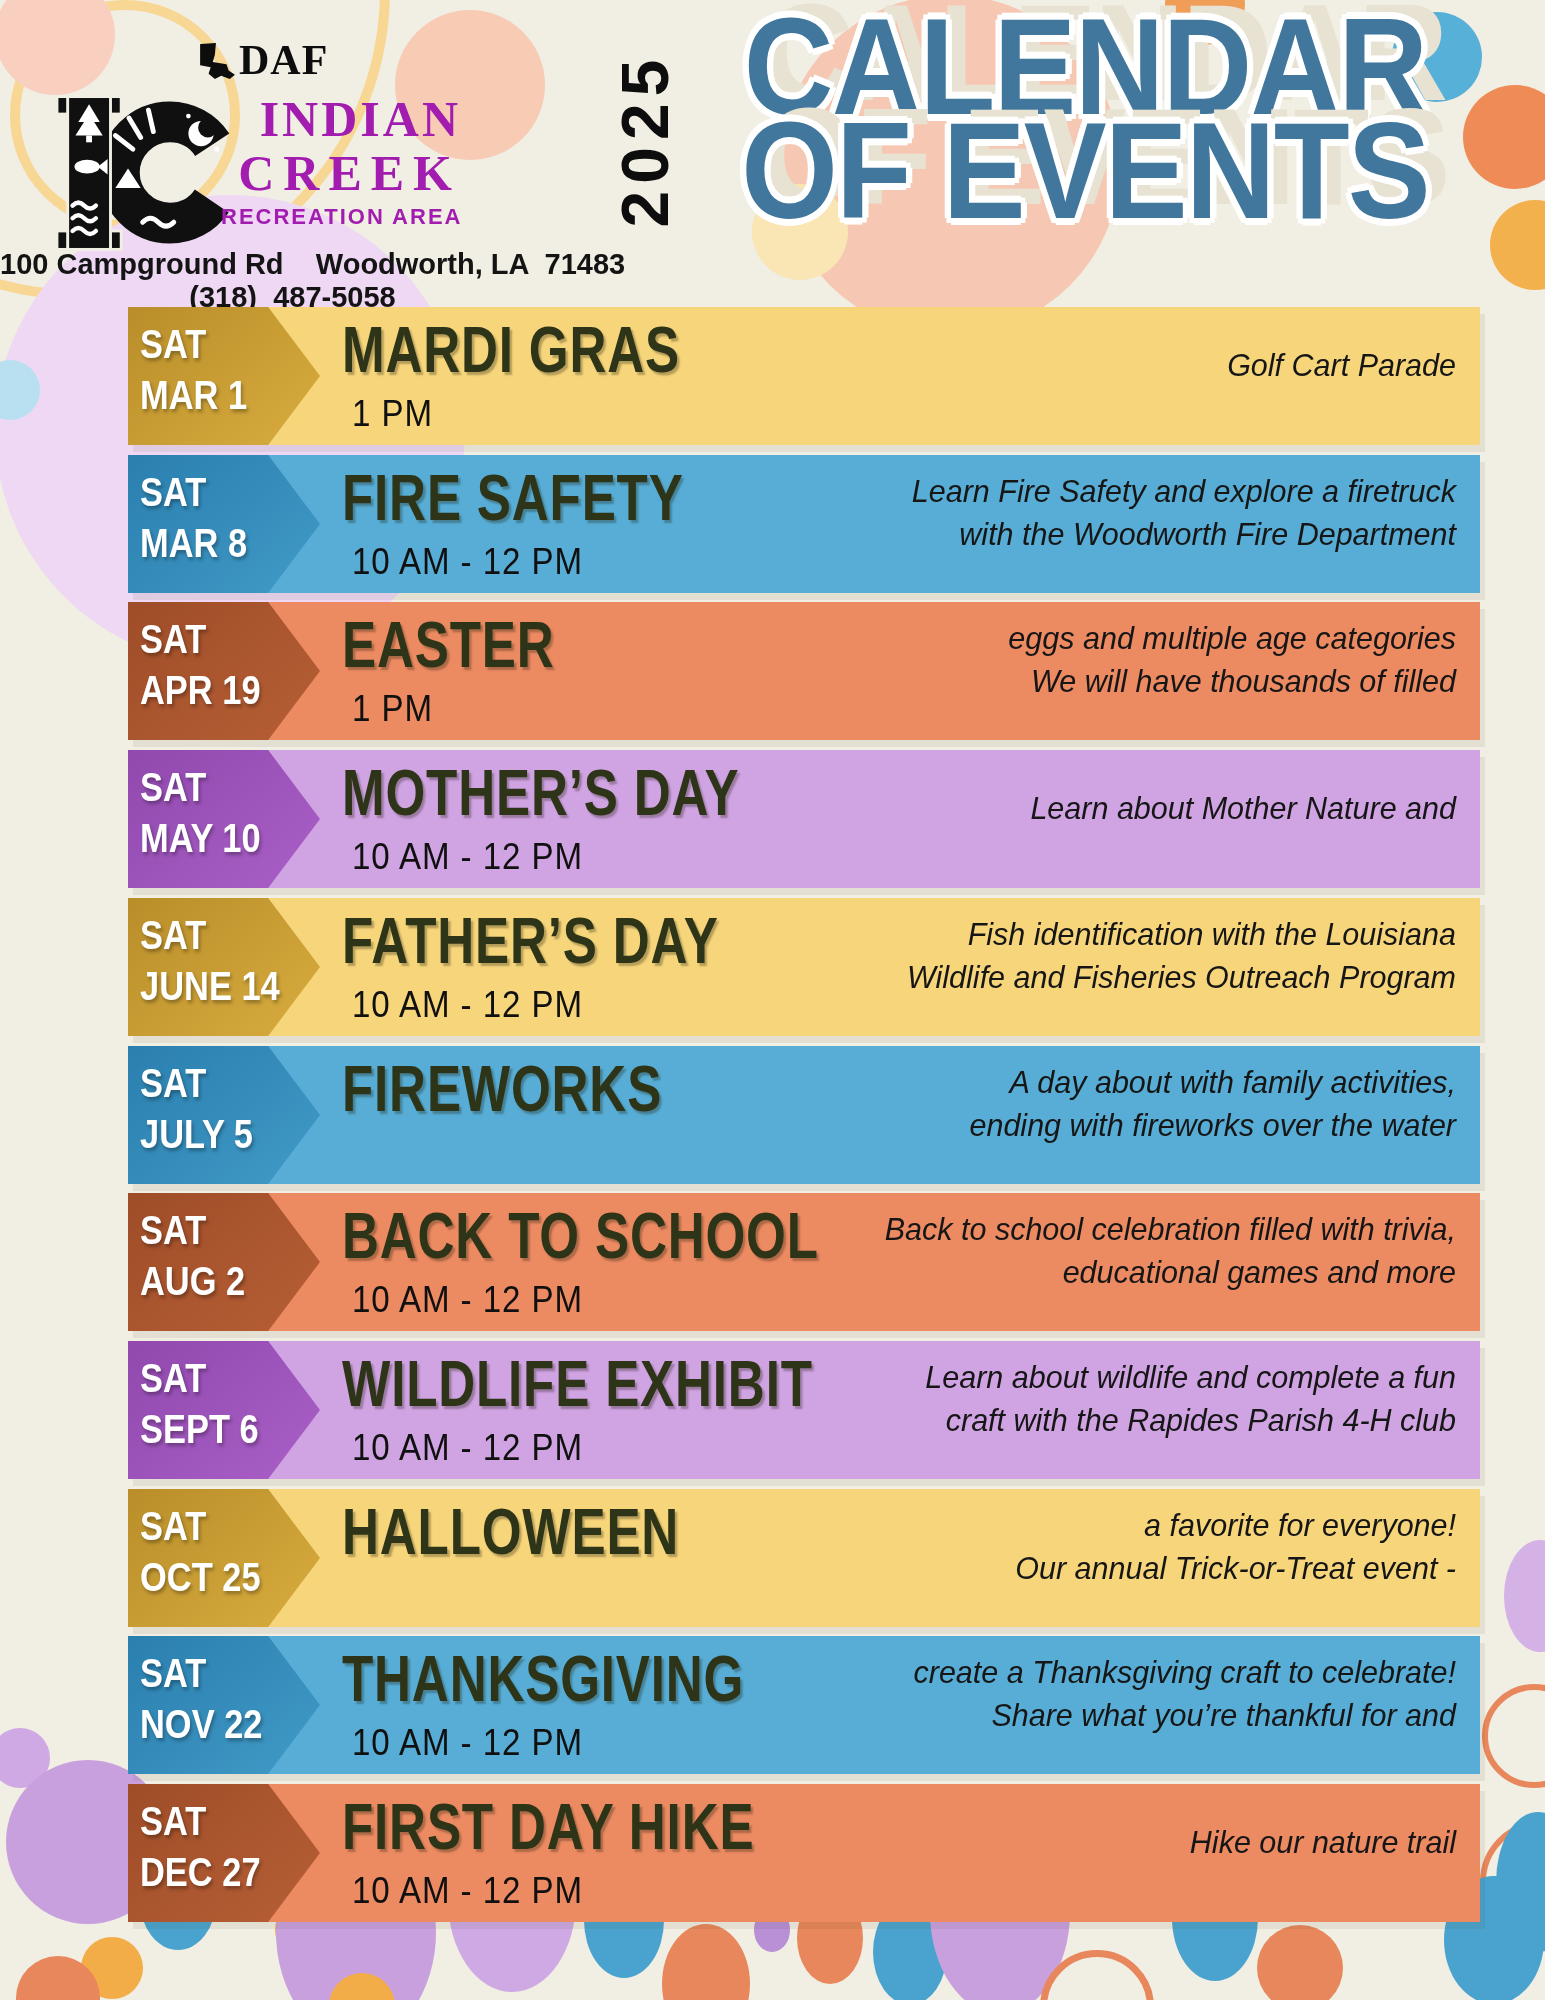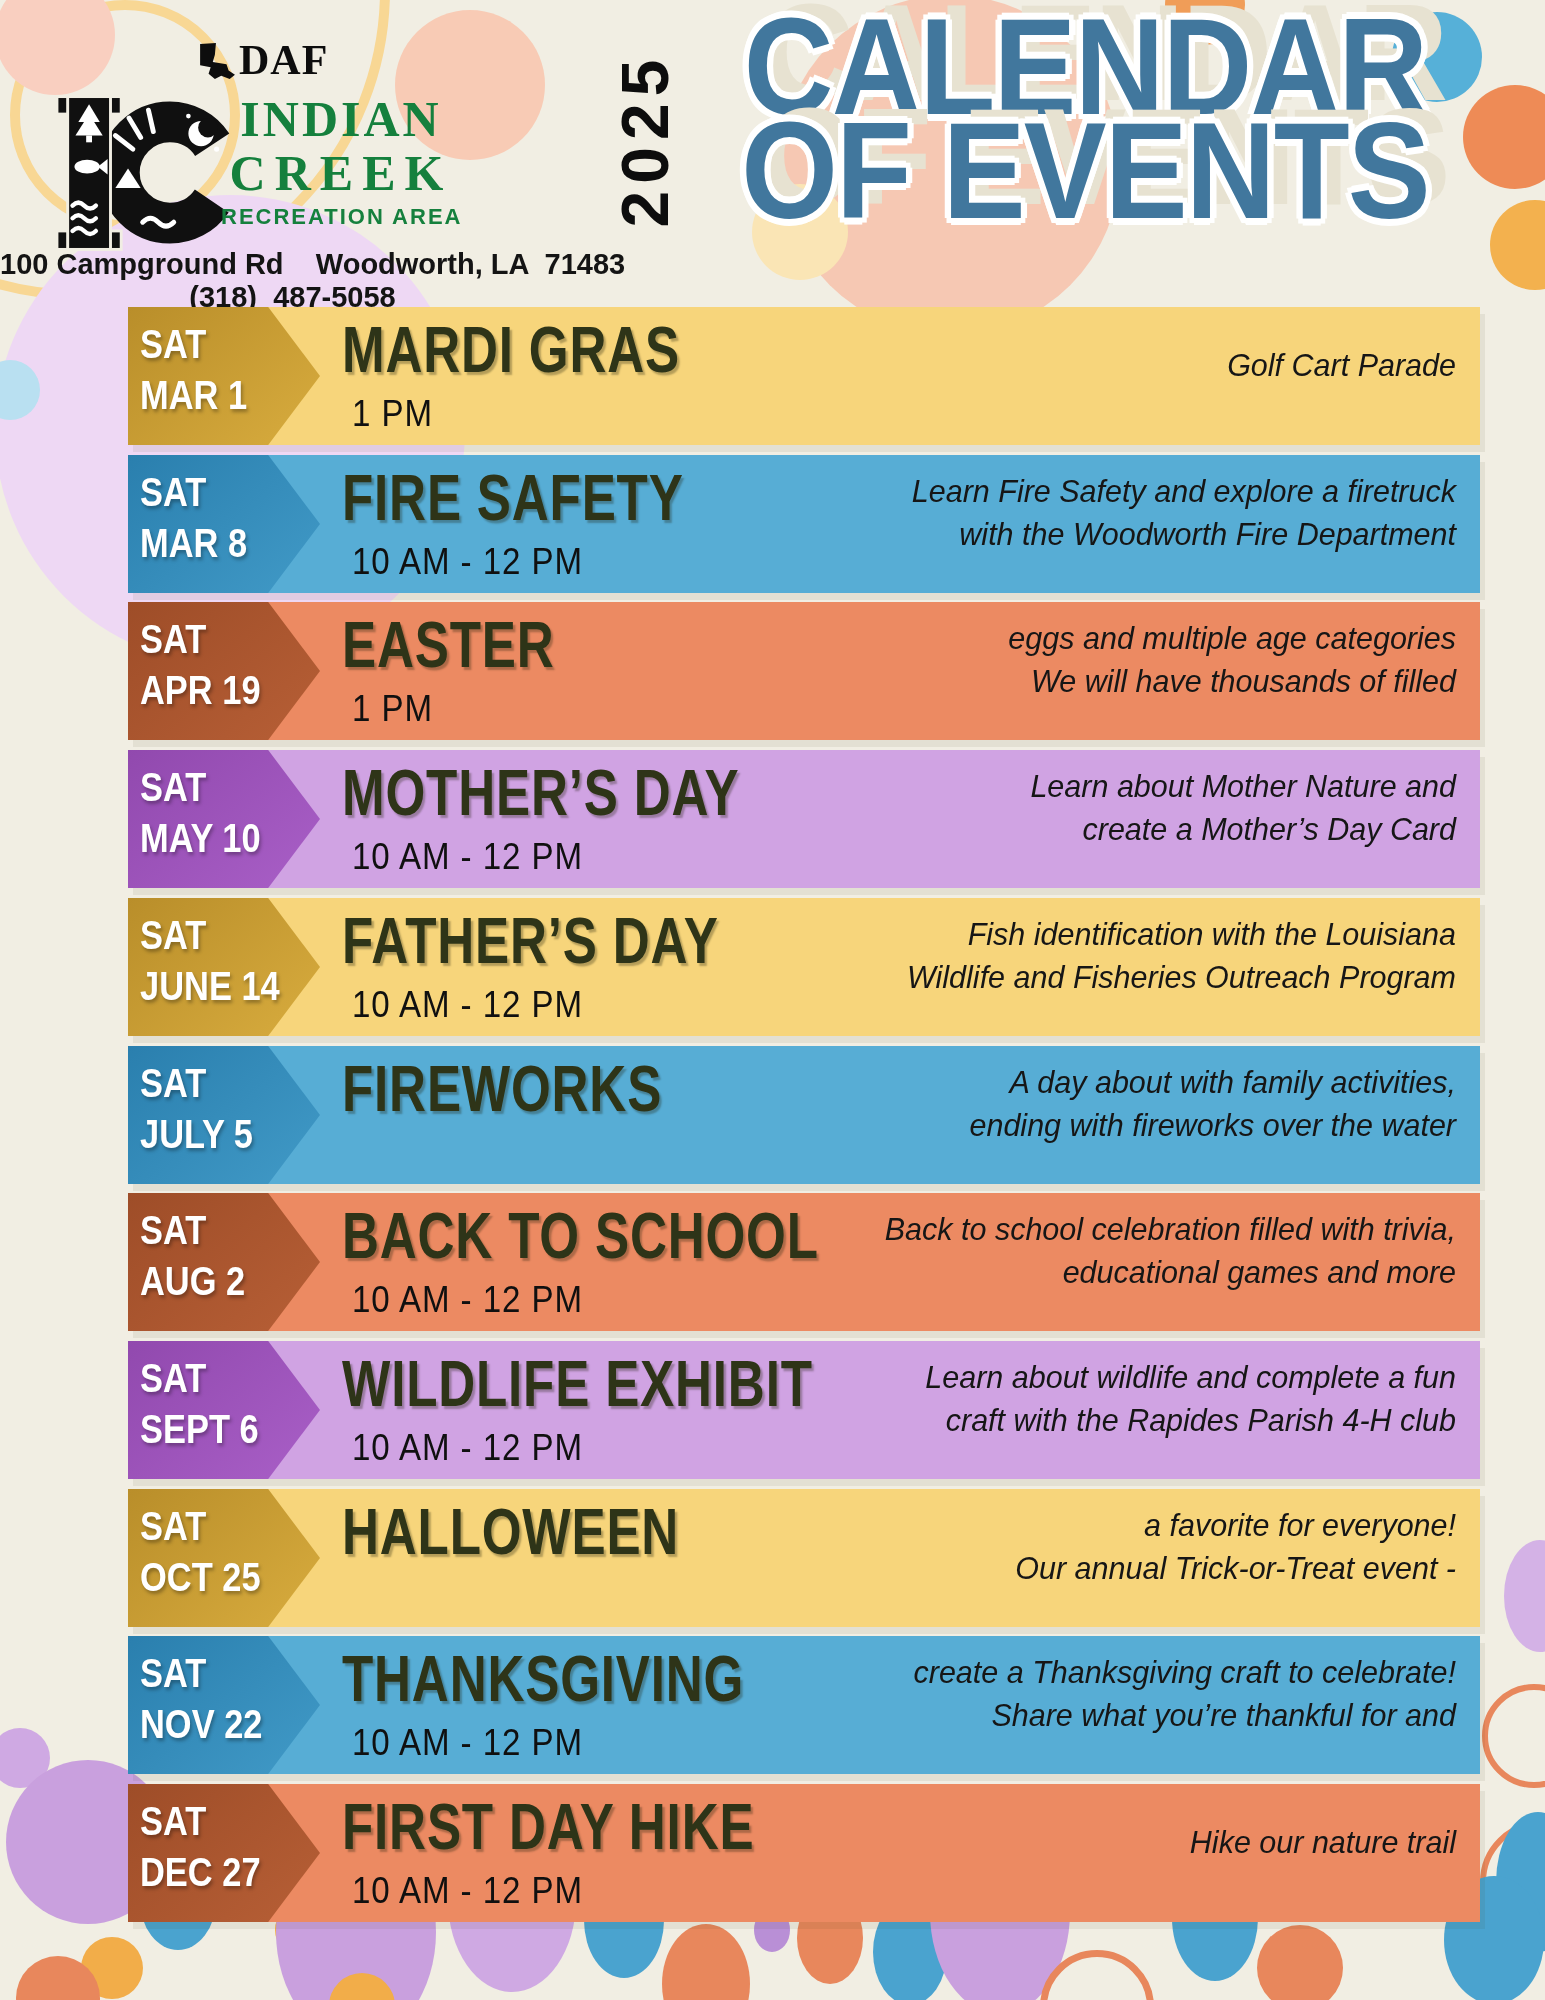--- a/index.html
+++ b/index.html
@@ -8,21 +8,21 @@
     background:#f1eee3;
     font-family:"Liberation Sans",sans-serif;
   }
   .abs{position:absolute;}
   
   .dot{position:absolute;border-radius:50%;z-index:1;}
   
   .hdr{z-index:2;}
   .ldaf{left:198px;top:40px;display:flex;align-items:flex-end;gap:3px;}
   .ldaf-text{font-family:"Liberation Serif",serif;font-weight:800;font-size:42px;color:#0d0d0d;letter-spacing:1px;line-height:40px;}
-  .org-name{left:221px;top:92px;width:240px;text-align:center;color:#15803d;}
+  .org-name{left:221px;top:92px;width:240px;text-align:right;color:#a21caf;}
   .org-line1,.org-line2{font-family:"Liberation Serif",serif;font-weight:700;font-size:50px;line-height:54px;letter-spacing:3px;white-space:nowrap;}
   .org-line2{letter-spacing:9px;}
   .org-sub{font-weight:700;font-size:22px;letter-spacing:2px;margin-top:4px;white-space:nowrap;}
   .addr{left:0px;top:248px;width:585px;text-align:center;font-size:29px;font-weight:600;color:#141414;white-space:pre;}
   .phone{left:0px;top:281px;width:585px;text-align:center;font-size:29px;font-weight:600;color:#141414;white-space:pre;}
   .year{left:560px;top:50px;width:170px;height:180px;display:flex;align-items:center;justify-content:center;}
   .year-inner{transform:rotate(-90deg);font-weight:800;font-size:66px;letter-spacing:7px;color:#0d0d0d;white-space:nowrap;}
   .main-title{left:655px;top:14px;width:860px;text-align:center;font-weight:800;font-size:138px;line-height:104px;
     color:#41779d;letter-spacing:-2px;transform:scaleX(0.9);transform-origin:center top;white-space:nowrap;
     text-shadow:
@@ -204,21 +204,20 @@
     <div class="band"></div>
     <div class="tab"></div>
     <div class="day-date">
       <div class="day">SAT</div>
       <div class="date">MAY 10</div>
     </div>
     <div class="title">MOTHER’S DAY</div>
     <div class="time">10 AM - 12 PM</div>
     <div class="desc">
         <div>Learn about Mother Nature and</div>
-        <div>create a Mother’s Day Card</div>
       </div>
   </div>
 
   <div class="row yellow" style="top: 898px;">
     <div class="band"></div>
     <div class="tab"></div>
     <div class="day-date">
       <div class="day">SAT</div>
       <div class="date">JUNE 14</div>
     </div>

